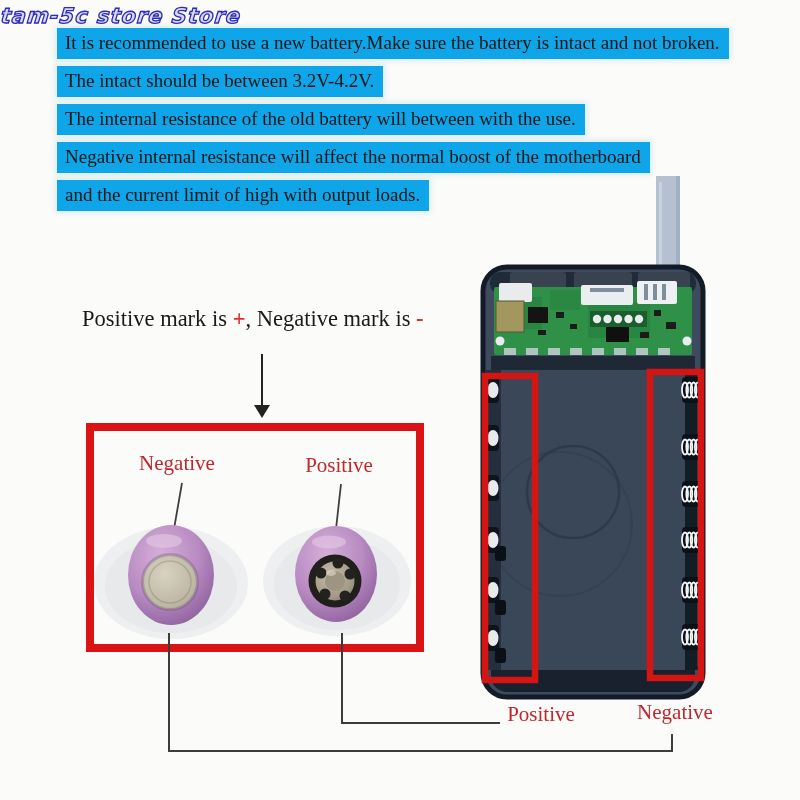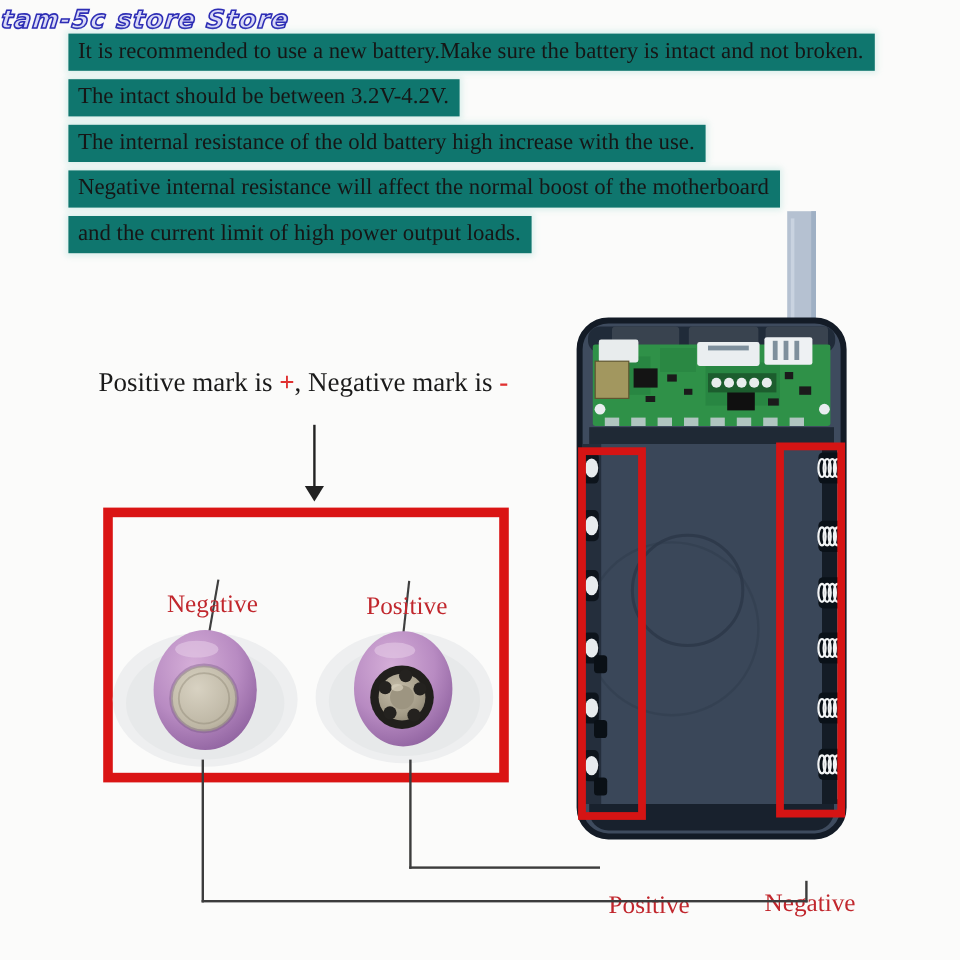--- a/index.html
+++ b/index.html
@@ -15,21 +15,21 @@
     font-style:italic;font-weight:bold;font-size:21px;letter-spacing:1px;
     color:#d9d9f6;-webkit-text-stroke:1.3px #2d2db5;
     text-shadow:0 0 1px #2d2db5;
     transform:skewX(-6deg);
   }
   
   .instructions{position:absolute;left:57px;top:28px;}
   .instr-line{
     display:table;white-space:nowrap;
     font-size:19px;color:#161616;line-height:24px;
-    background:#0f766e;padding:3px 9px 4px 8px;margin-bottom:7px;
+    background:#0ea5e9;padding:3px 9px 4px 8px;margin-bottom:7px;
     box-shadow:0 0 5px 2px rgba(150,214,205,0.32);
   }
   
   .polarity-note{
     position:absolute;left:82px;top:306px;
     font-size:22.5px;color:#1a1a1a;white-space:nowrap;
   }
   .polarity-note .accent{color:#e03131;font-weight:bold;}
   
   .arrow-shaft{position:absolute;left:261px;top:354px;width:2px;height:52px;background:#222;}
@@ -39,21 +39,20 @@
     border-top:13px solid #222;
   }
   
   .battery-box{
     position:absolute;left:86px;top:423px;width:338px;height:229px;
     box-sizing:border-box;border:8px solid #da1414;z-index:2;background:transparent;
   }
   .box-label{
     position:absolute;z-index:4;color:#c1272d;font-size:21px;white-space:nowrap;
     transform:translateX(-50%);
-    margin-top:40px;
   }
   #neg-box-label{left:177px;top:451px;}
   #pos-box-label{left:339px;top:453px;}
   .batteries-svg{position:absolute;left:86px;top:423px;z-index:3;}
   
   .powerbank-svg{position:absolute;left:440px;top:172px;z-index:1;}
   
   #pos-bottom-label{left:541px;top:702px;}
   #neg-bottom-label{left:675px;top:700px;}
   
@@ -65,23 +64,23 @@
   #neg-line-up{left:671px;top:734px;width:2px;height:18px;}
 </style>
 </head>
 <body>
 
 <div class="watermark">tam-5c store Store</div>
 
 <div class="instructions">
   <div class="instr-line">It is recommended to use a new battery.Make sure the battery is intact and not broken.</div>
   <div class="instr-line">The intact should be between 3.2V-4.2V.</div>
-  <div class="instr-line">The internal resistance of the old battery high increase with the use.</div>
+  <div class="instr-line">The internal resistance of the old battery will between with the use.</div>
   <div class="instr-line">Negative internal resistance will affect the normal boost of the motherboard</div>
-  <div class="instr-line">and the current limit of high power output loads.</div>
+  <div class="instr-line">and the current limit of high with output loads.</div>
 </div>
 
 <div class="polarity-note"><span>Positive mark is </span><span class="accent">+</span><span>, Negative mark is </span><span class="accent">-</span></div>
 
 <div class="arrow-shaft"></div>
 <div class="arrow-head"></div>
 
 <div class="battery-box"></div>
 
 <svg class="batteries-svg" width="338" height="229" viewBox="0 0 338 229">

